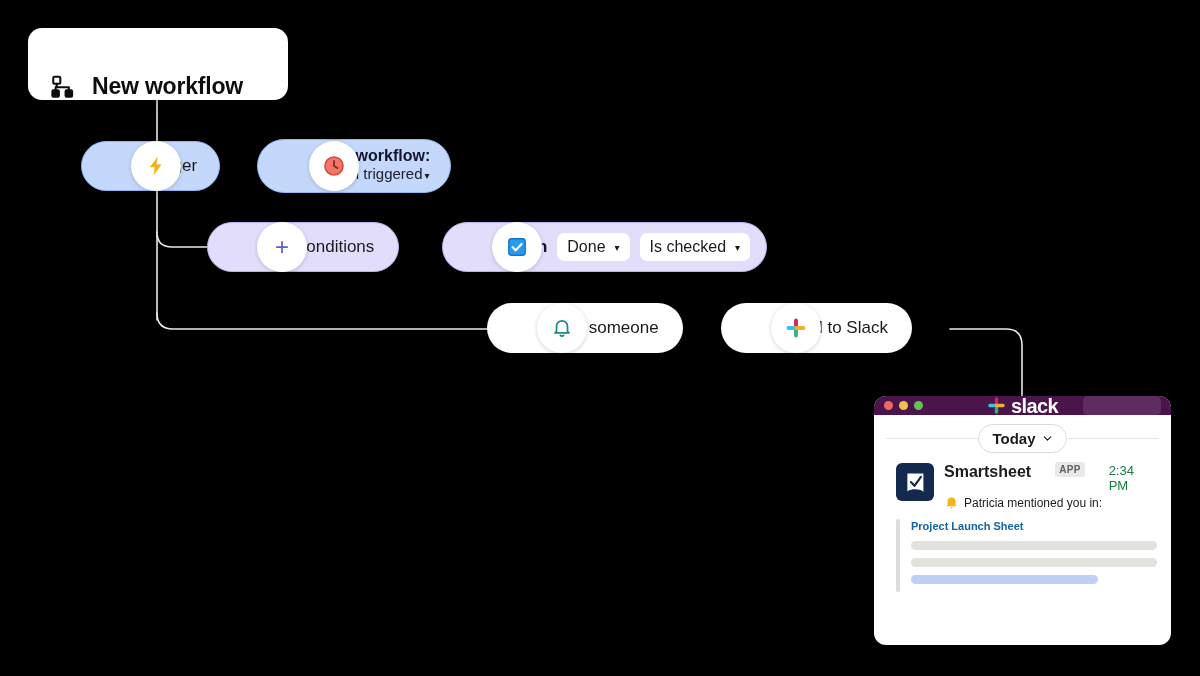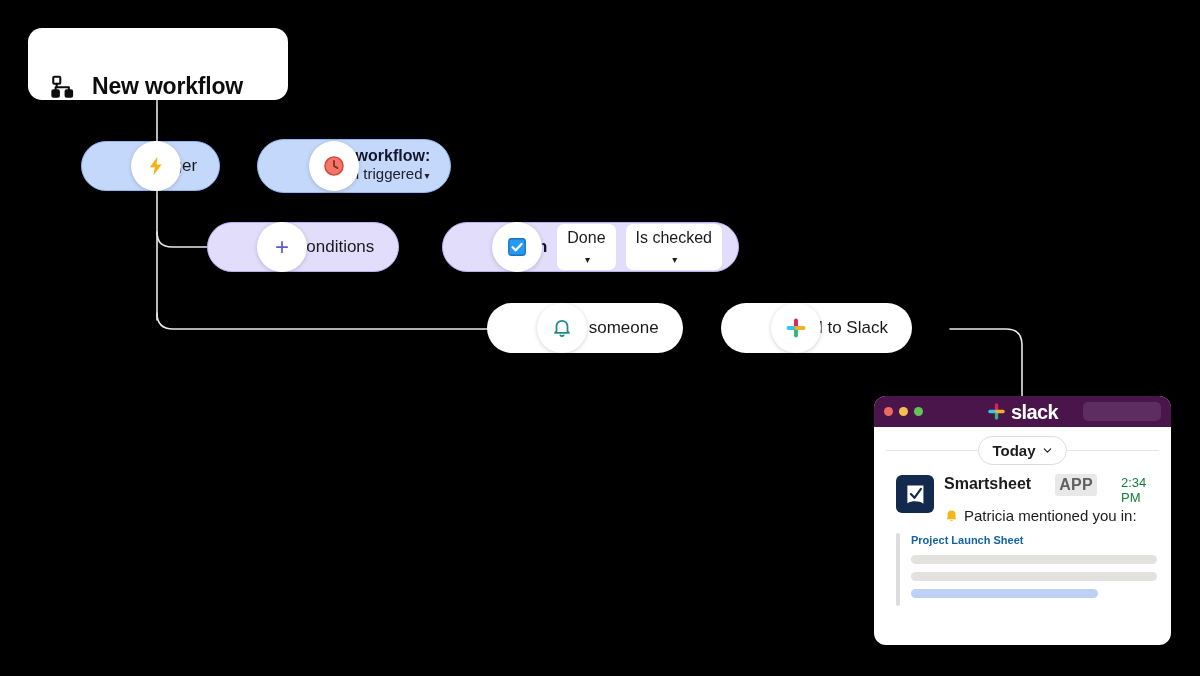--- a/index.html
+++ b/index.html
@@ -106,21 +106,20 @@
     gap: 10px;
   }
   #when-node .when-word { font-size: 17px; color: #14142b; font-weight: bold; }
   .chip {
     background: #ffffff;
     border-radius: 7px;
     padding: 5px 10px;
     font-size: 16px; color: #1b1b1f;
     display: flex; align-items: center; gap: 7px;
     white-space: nowrap;
-    flex-direction: column;
   }
 
   
   #alert-node { left: 537px; top: 303px; z-index: 4; }
   #slacksend-node { left: 771px; top: 303px; z-index: 4; }
   .white-pill {
     background: #ffffff;
     height: 50px;
     margin-left: -50px;
     padding-left: 62px; padding-right: 24px;
@@ -134,21 +133,21 @@
     position: absolute;
     left: 874px; top: 396px;
     width: 297px; height: 249px;
     border-radius: 12px;
     background: #ffffff;
     overflow: hidden;
     box-shadow: 0 3px 10px rgba(0,0,0,0.25);
     z-index: 6;
   }
   #slack-titlebar {
-    height: 31px;
+    height: 19px;
     background: #4a154b;
     display: flex; align-items: center;
     padding: 0 10px;
     position: relative;
   }
   .dots { display: flex; gap: 6px; }
   .dot { width: 9px; height: 9px; border-radius: 50%; }
   #slack-logo-wrap {
     position: absolute; left: 0; right: 0;
     display: flex; align-items: center; justify-content: center;
@@ -188,27 +187,27 @@
     width: 38px; height: 38px; border-radius: 6px;
     background: #13294e;
     display: flex; align-items: center; justify-content: center;
     flex: none;
   }
   #msg-right { flex: 1; min-width: 0; }
   #msg-head { display: flex; align-items: flex-start; gap: 24px; }
   #sender { font-size: 16px; font-weight: bold; color: #1d1c1d; }
   #app-badge {
     background: #e8e8e8; color: #616061;
-    font-size: 16px; font-weight: bold;
+    font-size: 10px; font-weight: bold;
     padding: 2px 4px; border-radius: 3px;
     letter-spacing: 0.3px;
     position: relative; top: -1px;
   }
   #msg-time { font-size: 13px; color: #15803d; }
-  #msg-sub { font-size: 15px; color: #1d1c1d; display: flex; align-items: center; gap: 5px; margin-top: 2px; }
+  #msg-sub { font-size: 12px; color: #1d1c1d; display: flex; align-items: center; gap: 5px; margin-top: 2px; }
 
   #quote { display: flex; gap: 11px; margin: 9px 14px 0 22px; }
   #quote-bar { width: 4px; border-radius: 2px; background: #dddddd; flex: none; }
   #quote-body { flex: 1; padding-top: 1px; }
   #quote-link {
     font-size: 11px; font-weight: bold; color: #1264a3;
     display: block; margin-bottom: 9px; cursor: pointer;
   }
   .skel { height: 9px; border-radius: 5px; margin-bottom: 8px; }
   .skel.grey { background: #e4e2de; }

